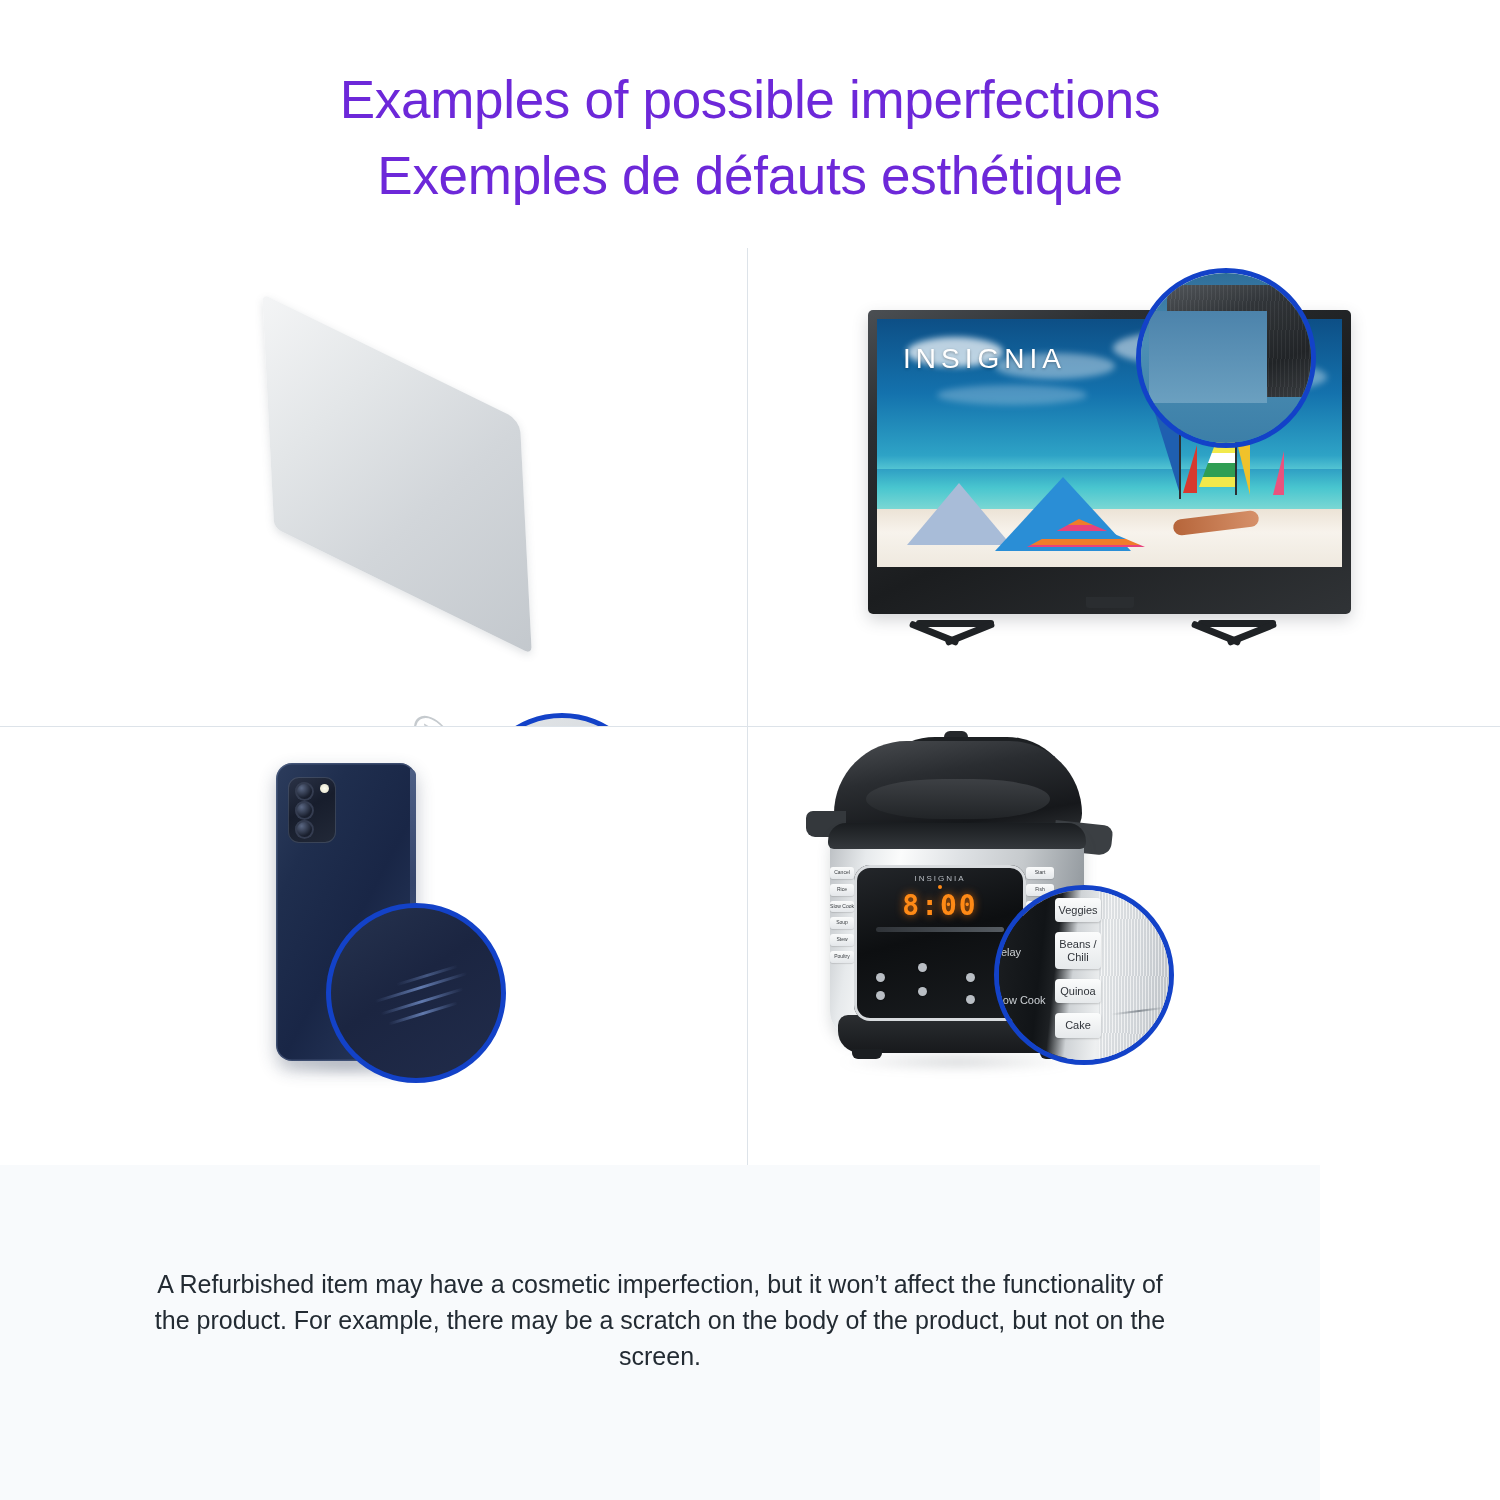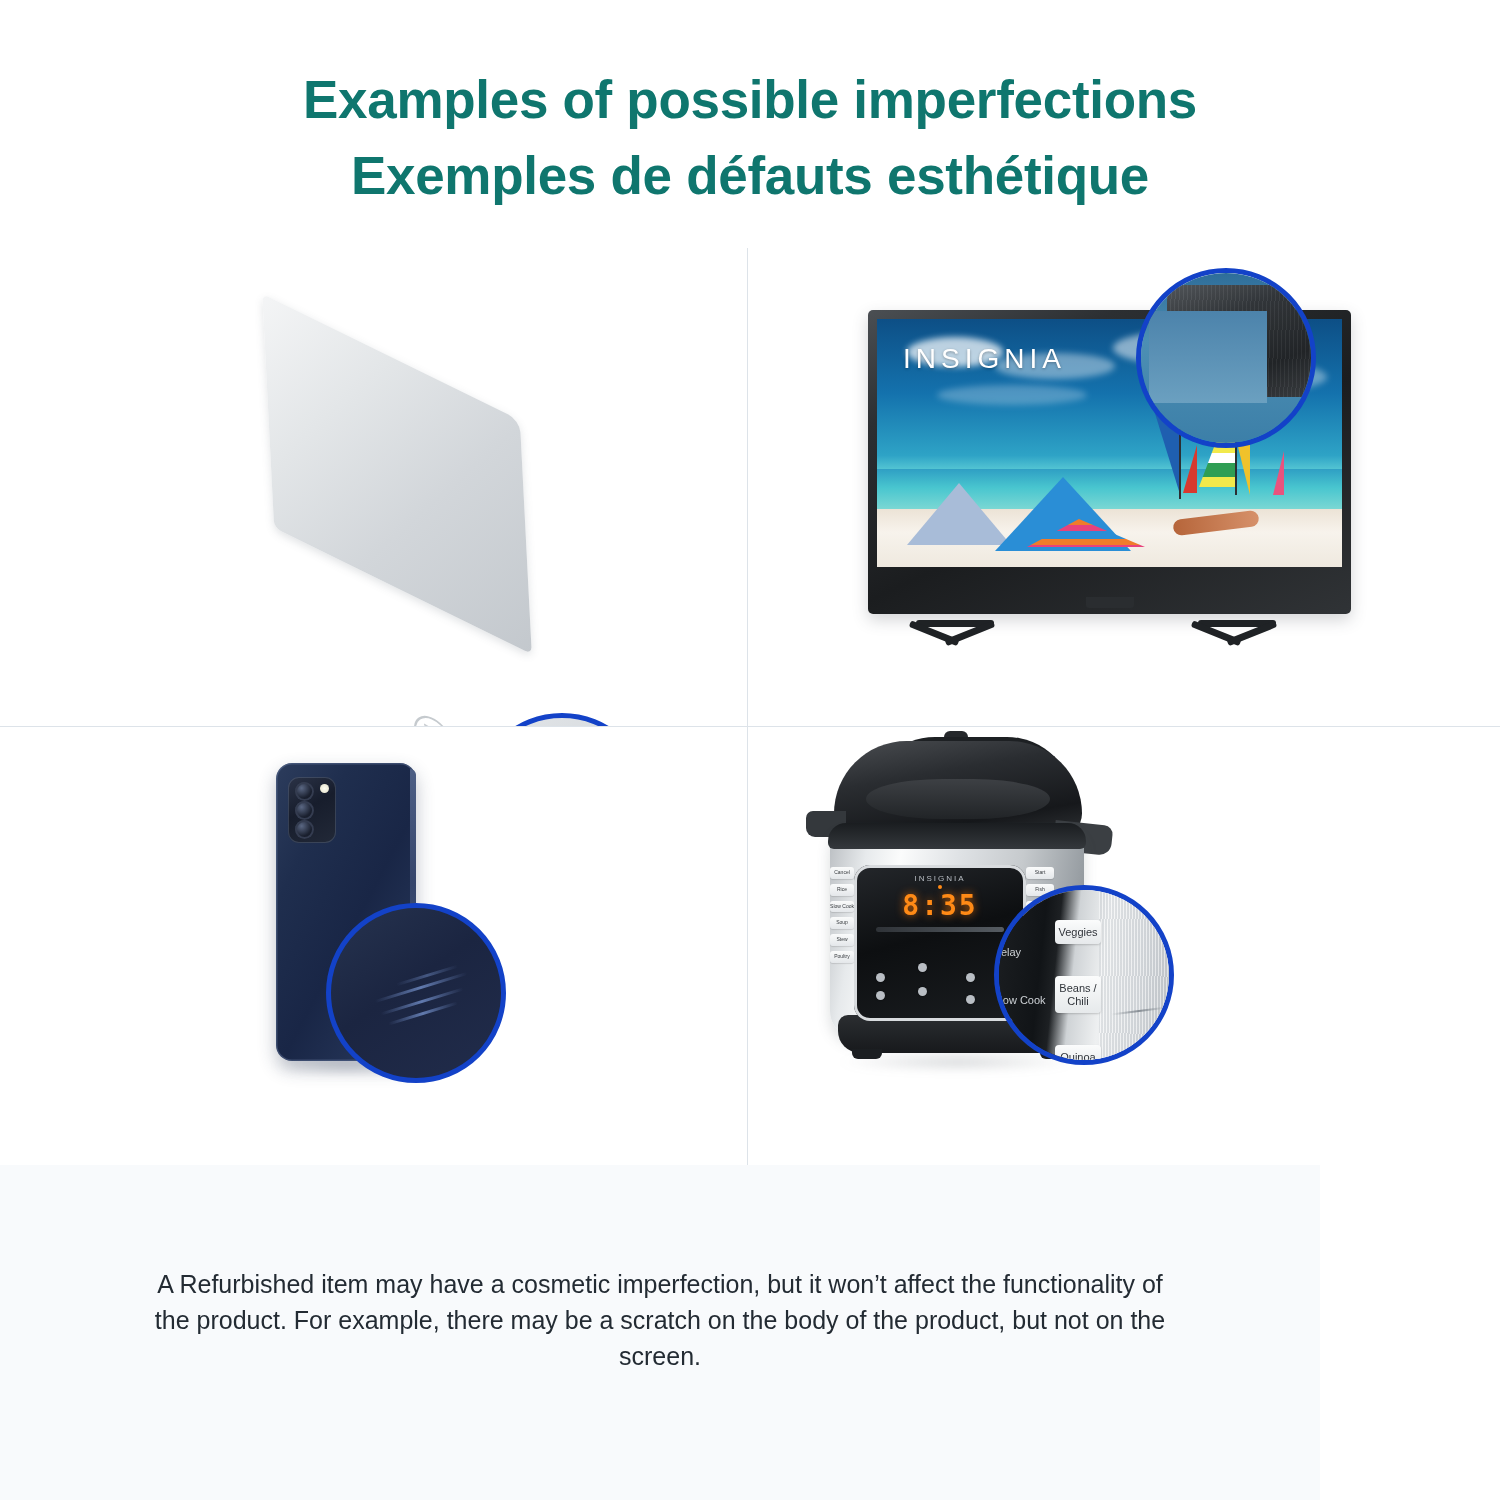--- a/index.html
+++ b/index.html
@@ -12,21 +12,21 @@
   }
   .page{position:relative;width:1500px;height:1500px;background:#fff;}
 
   
   .header{
     position:absolute;left:0;top:0;width:1500px;height:248px;
     display:flex;flex-direction:column;align-items:center;justify-content:flex-start;
     padding-top:62px;box-sizing:border-box;background:#fff;
   }
   .title-line{
-    font-size:53px;line-height:76px;font-weight:700;color:#0f766e;
+    font-size:53px;line-height:76px;font-weight:400;color:#6d28d9;
     letter-spacing:-0.3px;white-space:nowrap;
   }
 
   
   .grid{
     position:absolute;left:0;top:248px;width:1500px;height:917px;
     display:grid;grid-template-columns:748px 752px;grid-template-rows:479px 438px;
   }
   .cell{position:relative;overflow:hidden;background:#fff;}
   .cell.tl{border-right:1px solid #dde3e9;border-bottom:1px solid #dde3e9;}
@@ -249,21 +249,20 @@
   .mag-cooker{left:246px;top:158px;width:180px;height:180px;}
   .mag-ck-inner{
     position:absolute;inset:0;
     background:linear-gradient(96deg,#1b1e21 0%,#111417 26%,#1d2023 34%,#cfd3d6 44%,#eef0f1 60%,#dcdfe2 80%,#c2c6ca 100%);
   }
   .mag-ck-keys{position:absolute;left:56px;top:8px;width:46px;display:flex;flex-direction:column;gap:10px;}
   .mag-ck-key{
     background:linear-gradient(180deg,#fbfcfc,#e6e9eb);border-radius:4px;
     color:#30343a;font-size:11px;text-align:center;padding:6px 0;line-height:1.12;
     box-shadow:0 1px 2px rgba(0,0,0,.18);
-    margin-top:22px;
   }
   .mag-ck-keyl{
     position:absolute;left:-6px;width:54px;color:#cdd1d5;font-size:11px;
   }
   .ck-brush{
     position:absolute;left:100px;top:0;width:80px;height:180px;
     background:repeating-linear-gradient(91deg, rgba(255,255,255,.45) 0 1px, rgba(150,158,166,.18) 1px 3px);
   }
   .ck-scratch{
     position:absolute;left:112px;top:120px;width:56px;height:2px;
@@ -397,21 +396,21 @@
         <div class="ck-ear-r"></div>
         <div class="ck-body"></div>
         <div class="ck-rim"></div>
         <div class="ck-base"></div>
         <div class="ck-foot" style="left:104px;"></div>
         <div class="ck-foot" style="left:292px;"></div>
 
         <div class="ck-panel">
           <div class="ck-brand">INSIGNIA</div>
           <div class="ck-dot"></div>
-          <div class="ck-led">8:35</div>
+          <div class="ck-led">8:00</div>
           <div class="ck-slider"></div>
           <div class="ck-btn-grid">
             <div class="ck-mini" style="left:6px;top:22px;"></div>
             <div class="ck-mini" style="left:6px;top:40px;"></div>
             <div class="ck-mini" style="left:48px;top:12px;"></div>
             <div class="ck-mini" style="left:48px;top:36px;"></div>
             <div class="ck-mini" style="left:96px;top:22px;"></div>
             <div class="ck-mini" style="left:96px;top:44px;"></div>
           </div>
         </div>

